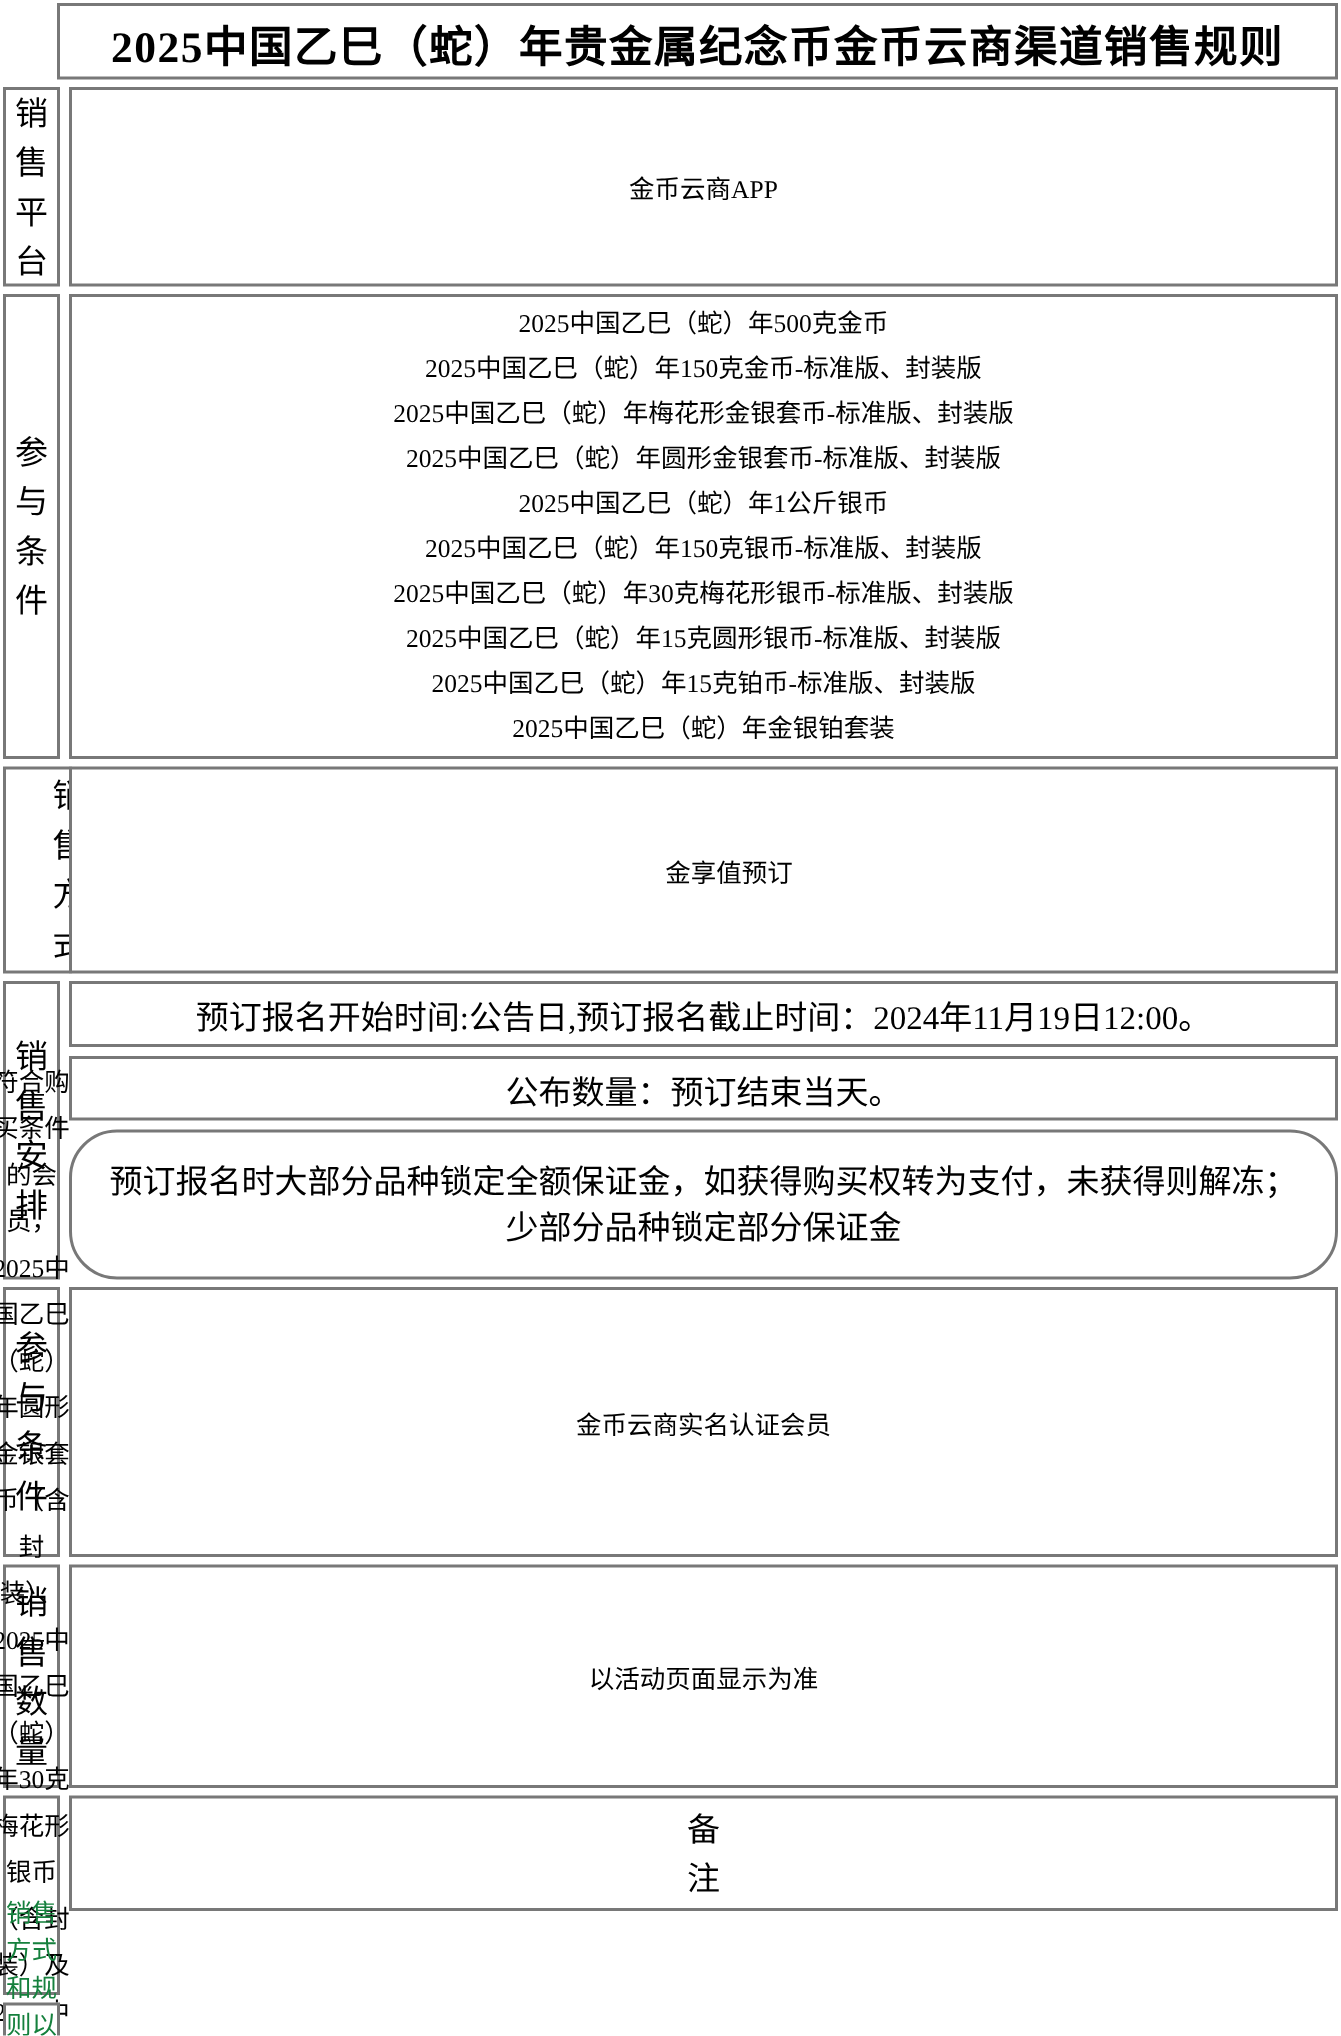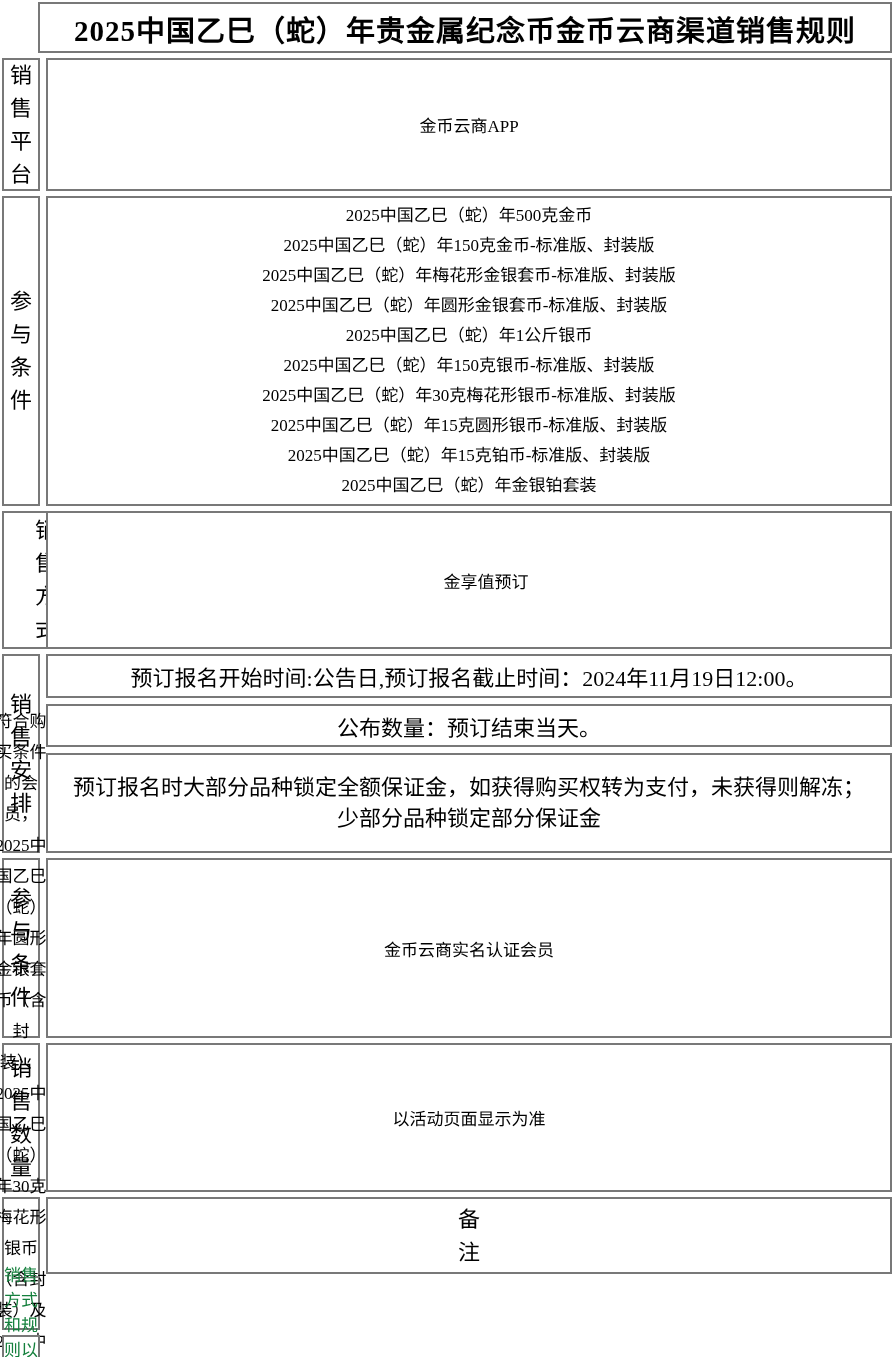--- a/index.html
+++ b/index.html
@@ -72,21 +72,21 @@
   .arrange-wrap {
     border: none;
     padding: 0;
     display: grid;
     grid-template-rows: 44px 43px 1fr;
     row-gap: 6px;
     align-items: stretch;
   }
   .arrange-wrap .cell { width: 100%; }
   .arrange-row { font-size: 22px; text-align: center; padding: 0 6px; box-sizing: border-box; }
-  .deposit-cell { flex-direction: column; line-height: 31px; padding: 0 10px; }
+  .deposit-cell { flex-direction: column; line-height: 31px; padding: 0 10px; border-radius: 32px; }
   .limit-text { line-height: 31px; padding: 0 6px; }
   .remark-text { color: #15803d; }
 </style>
 </head>
 <body>
 
 <div class="sheet">
 
   <div class="cell title-cell">2025中国乙巳（蛇）年贵金属纪念币金币云商渠道销售规则</div>
 

